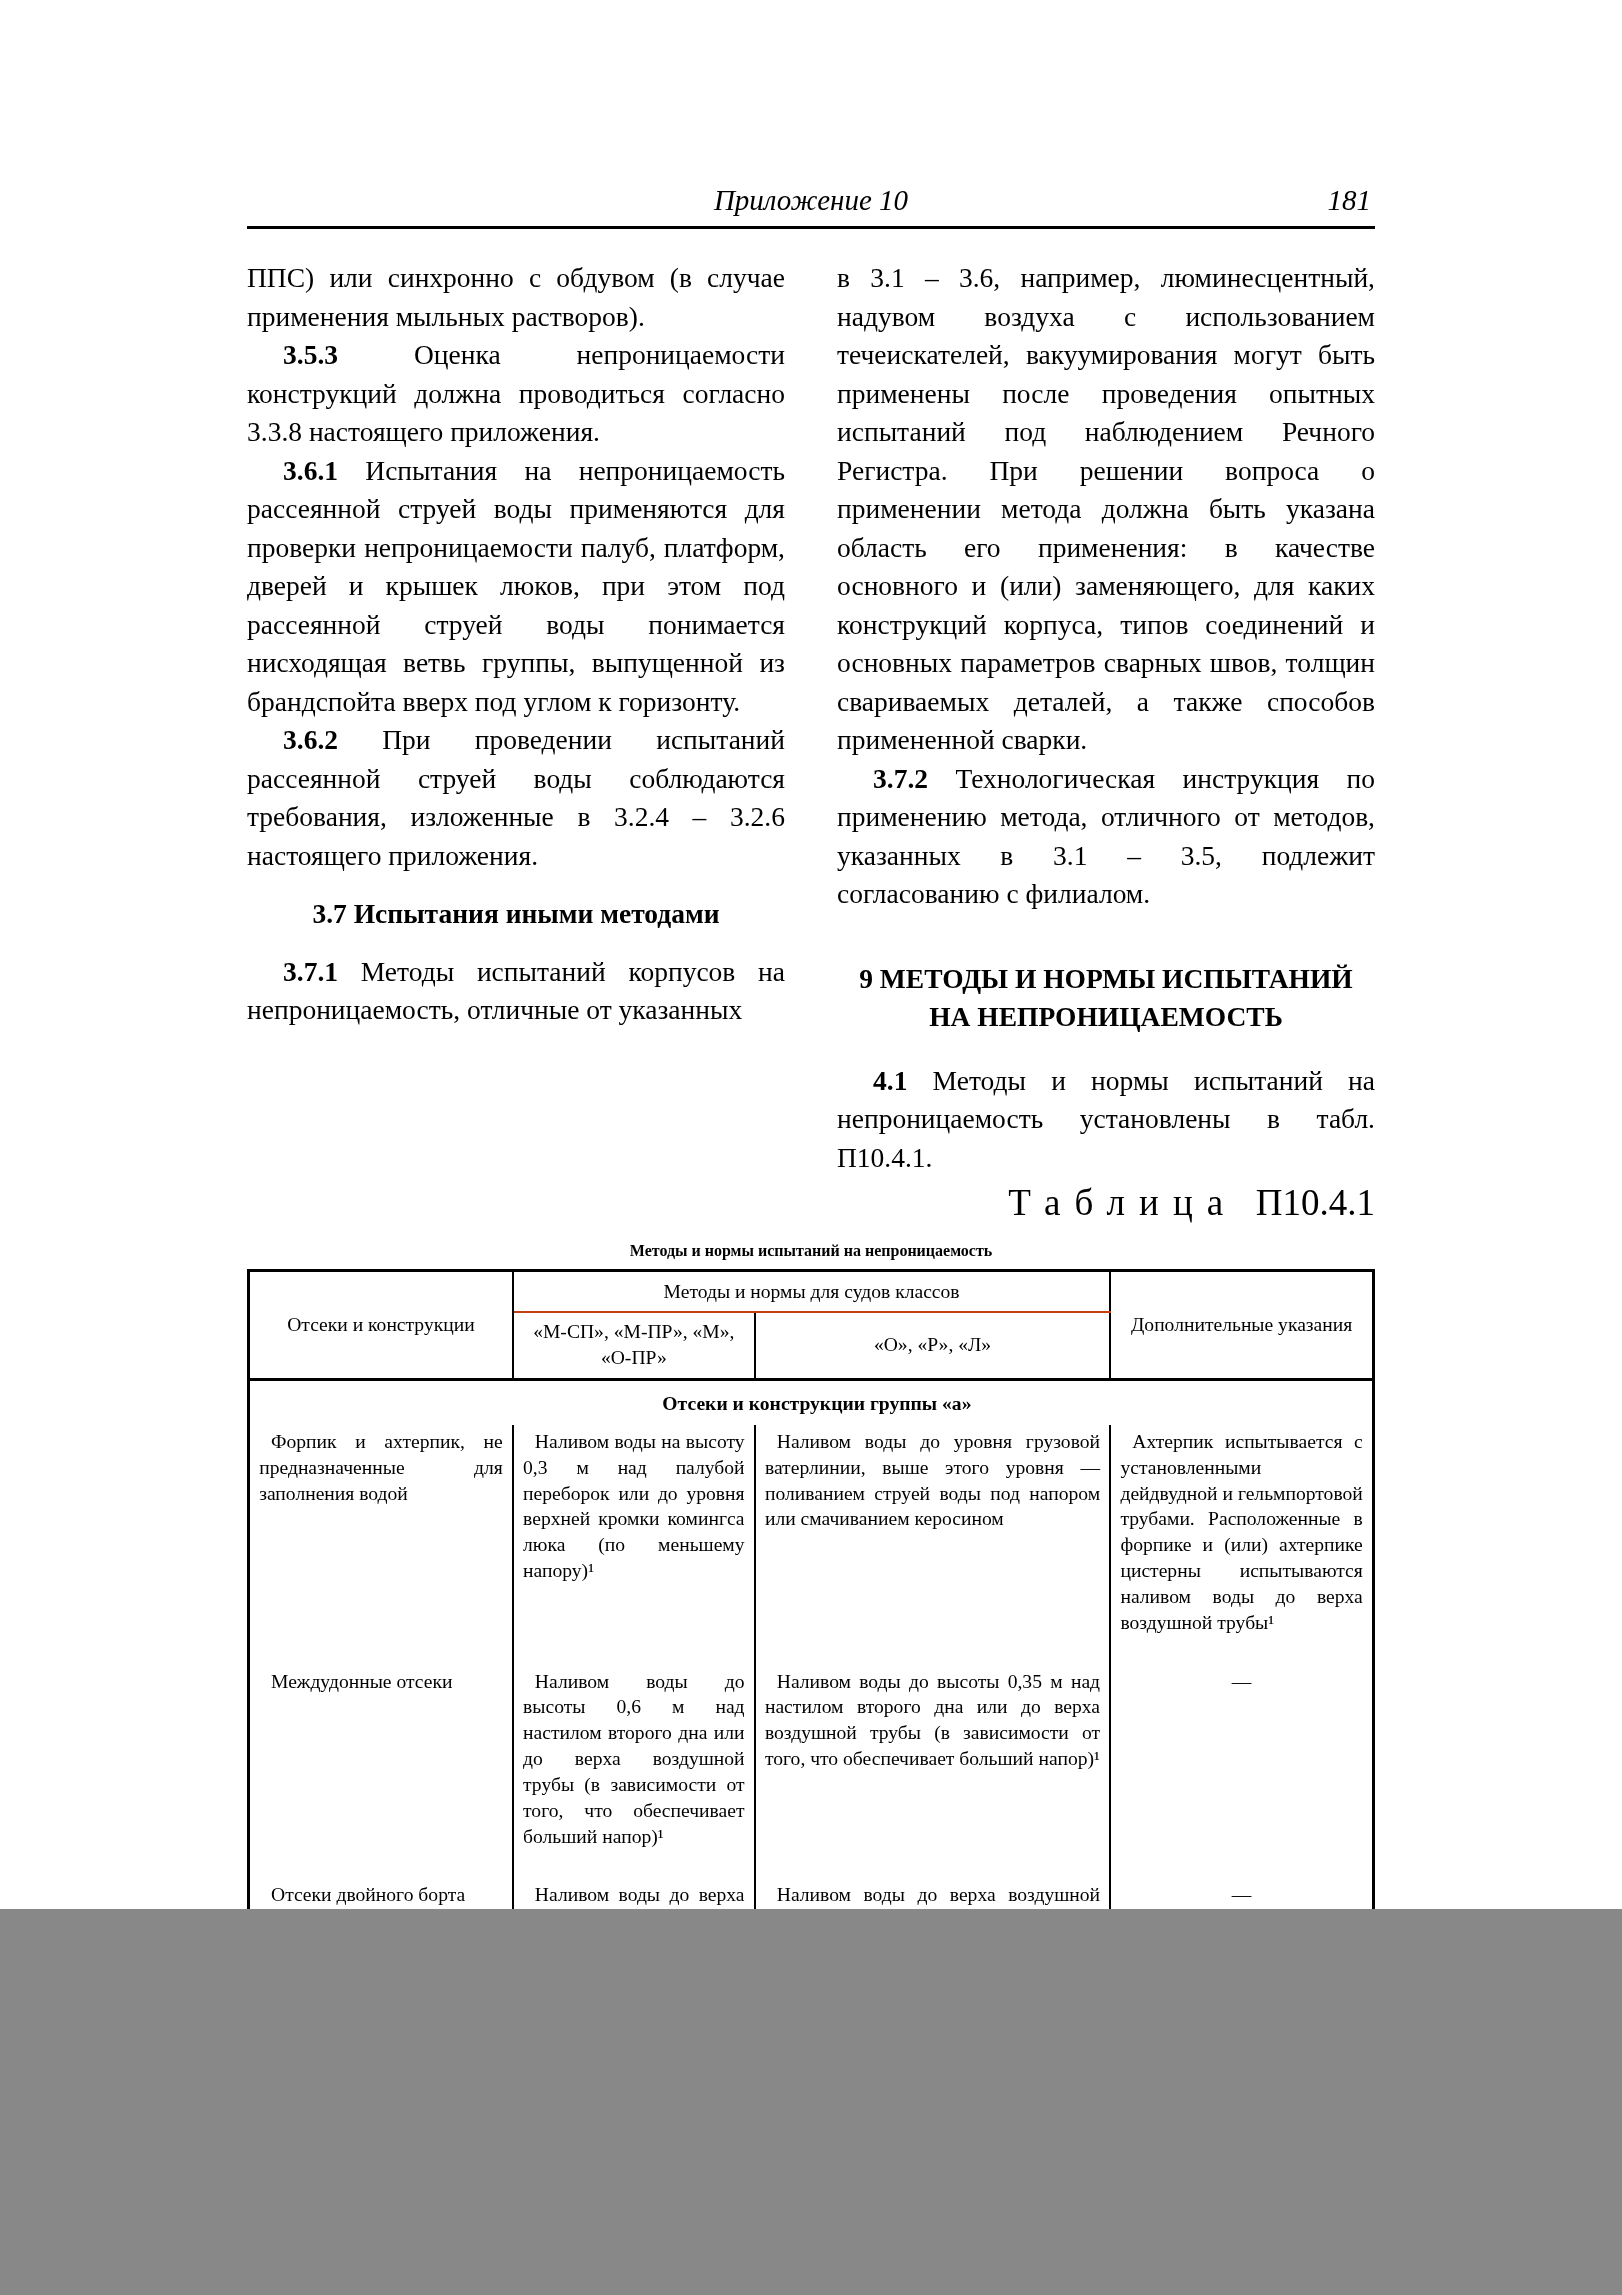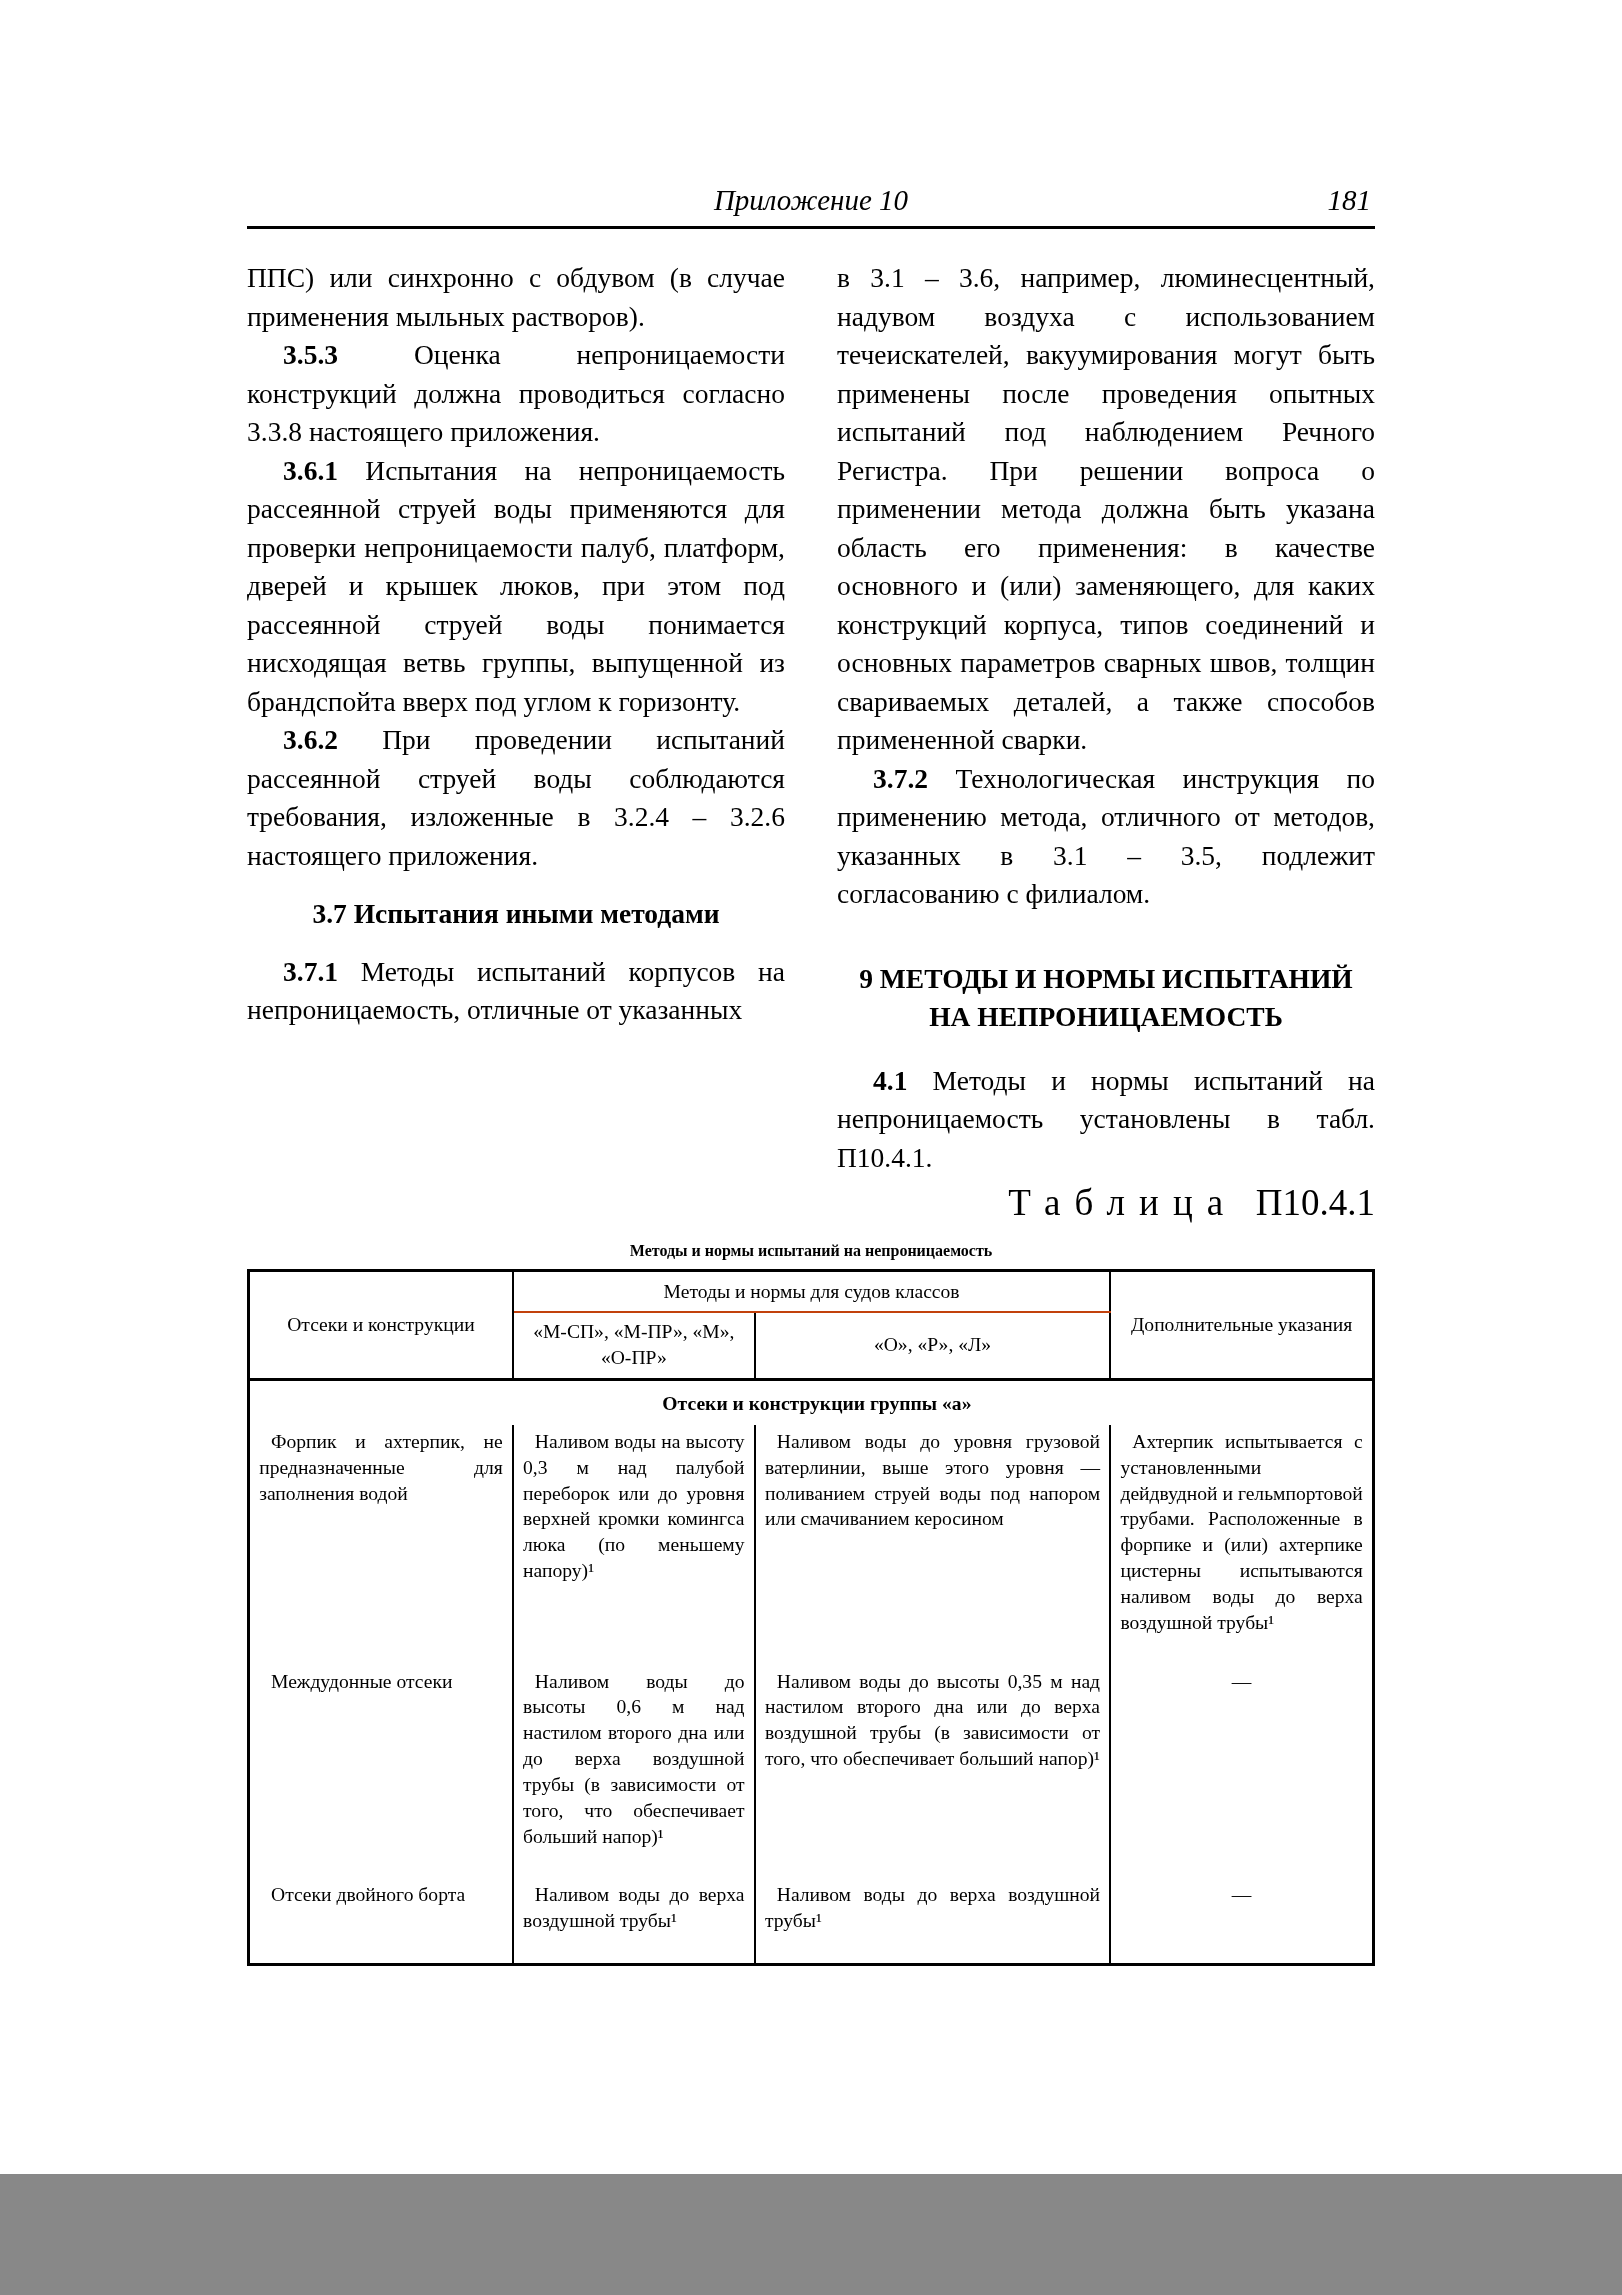--- a/index.html
+++ b/index.html
@@ -1,17 +1,17 @@
 <!DOCTYPE html>
 <html lang="ru" style="font-size:10.5px"><head>
 <meta charset="utf-8">
 <style>
   html,body{margin:0;padding:0;background:#888;}
   .page{
-    width:1623px;height:2174px;background:#ffffff;position:relative;
+    width:1623px;height:1909px;background:#ffffff;position:relative;
     margin:0 auto;color:#000;
     font-family:"Liberation Serif","DejaVu Serif",serif;
   }
   .content{position:absolute;left:247px;top:185px;width:1128px;}
 
   
   .page-header{position:relative;font-style:italic;font-size:29px;line-height:1.1;text-align:center;}
   .page-number{position:absolute;right:3.9px;top:0;font-style:italic;}
   .rule{border:none;border-top:3.3px solid #000;margin:9.2px 0 30px 0;}
 

